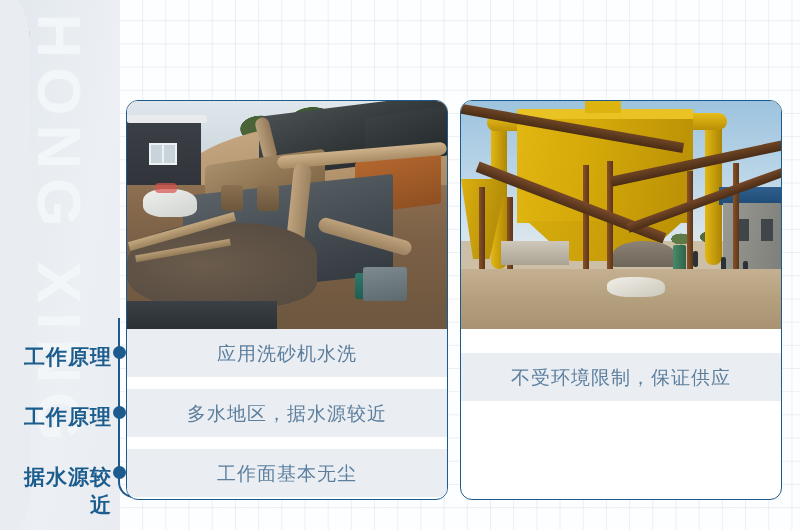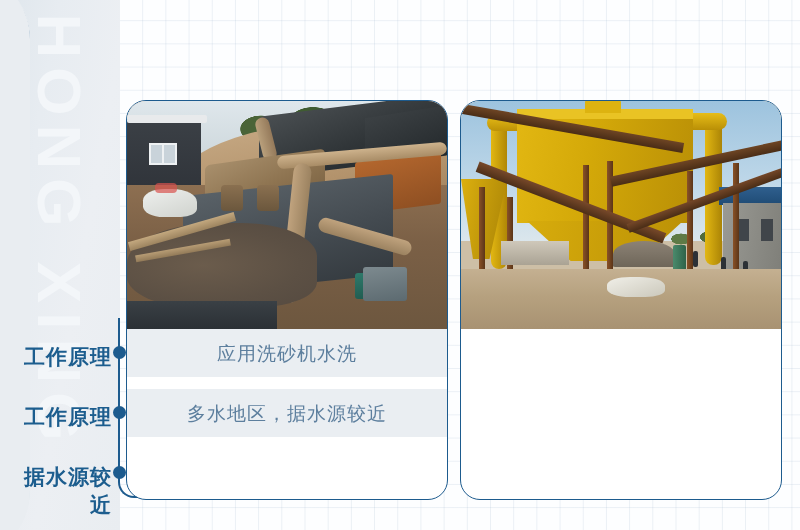--- a/index.html
+++ b/index.html
@@ -78,21 +78,21 @@
   }
   .dot{
     position:absolute;left:112.5px;width:13px;height:13px;border-radius:50%;
     background:#1d5b8e;
   }
 
   
   .card{
     position:absolute;top:100px;
     border:1.4px solid #1d5b8e;
-    border-radius:20px;
+    border-radius:12px;
     background:#ffffff;
     box-sizing:border-box;
     overflow:hidden;
   }
   .card.left{left:126px;width:322px;height:400px;}
   .card.right{left:460px;width:322px;height:400px;}
 
   .photo{
     position:absolute;left:0;top:0;width:100%;height:228px;
     overflow:hidden;
@@ -304,20 +304,21 @@
         <div class="pumpg"></div>
           <div class="pump"></div>
         <div class="dark-base"></div>
       </div>
     </div>
     <div class="rows">
       <div class="row">应用洗砂机水洗</div>
       <div class="row-gap"></div>
       <div class="row">多水地区，据水源较近</div>
       <div class="row-gap"></div>
+      <div class="row">工作面基本无尘</div>
     </div>
   </div>
 
   <div class="card right">
     <div class="photo">
       <div class="p2">
         <div class="sky"></div>
         <div class="trees"></div>
         <div class="duct-l"></div>
           <div class="duct-lb"></div>
@@ -348,16 +349,17 @@
         <div class="worker w1"></div>
           <div class="worker w2"></div>
           <div class="worker w3"></div>
         <div class="ground"></div>
         <div class="sack"></div>
       </div>
     </div>
     <div class="rows">
       <div class="row-gap"></div>
       <div class="row-gap"></div>
+      <div class="row">不受环境限制，保证供应</div>
     </div>
   </div>
 
 </div>
 
 </body></html>

